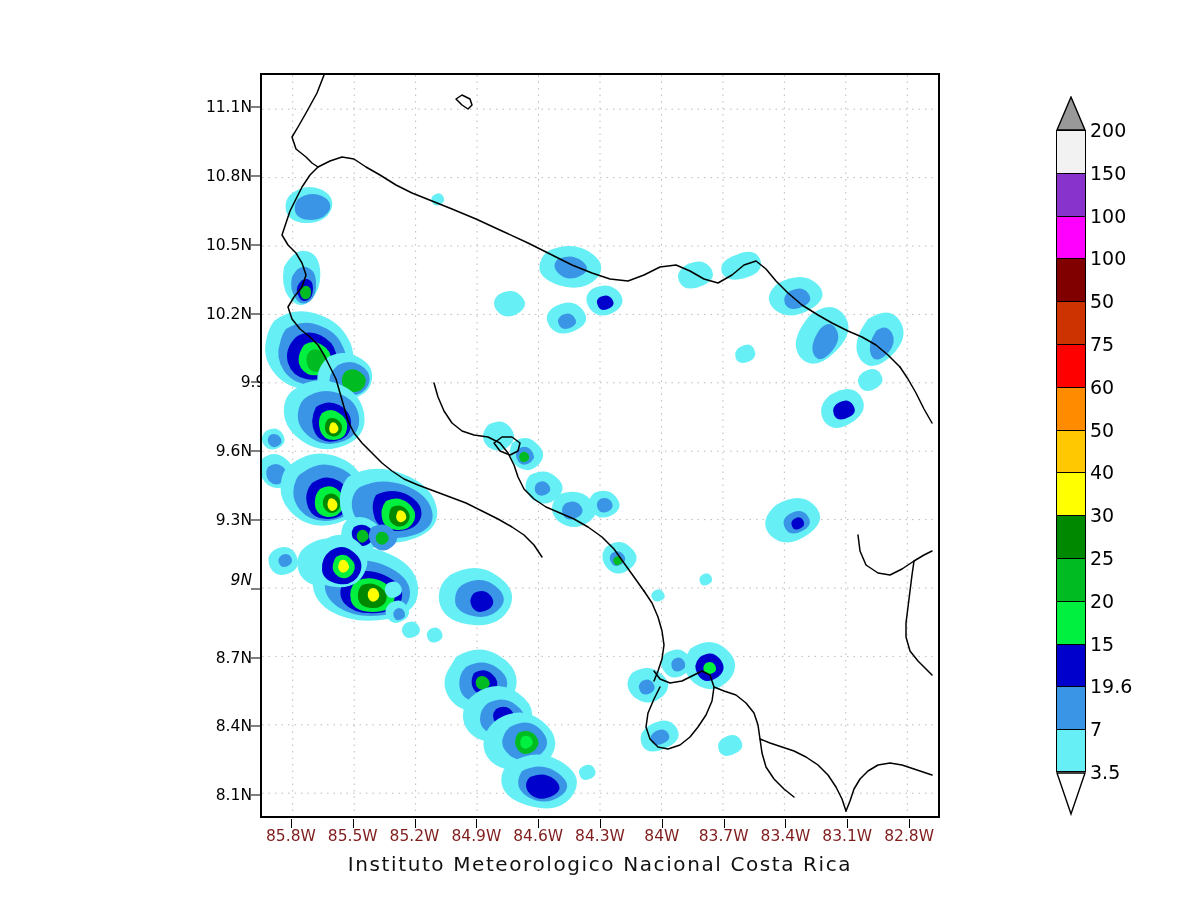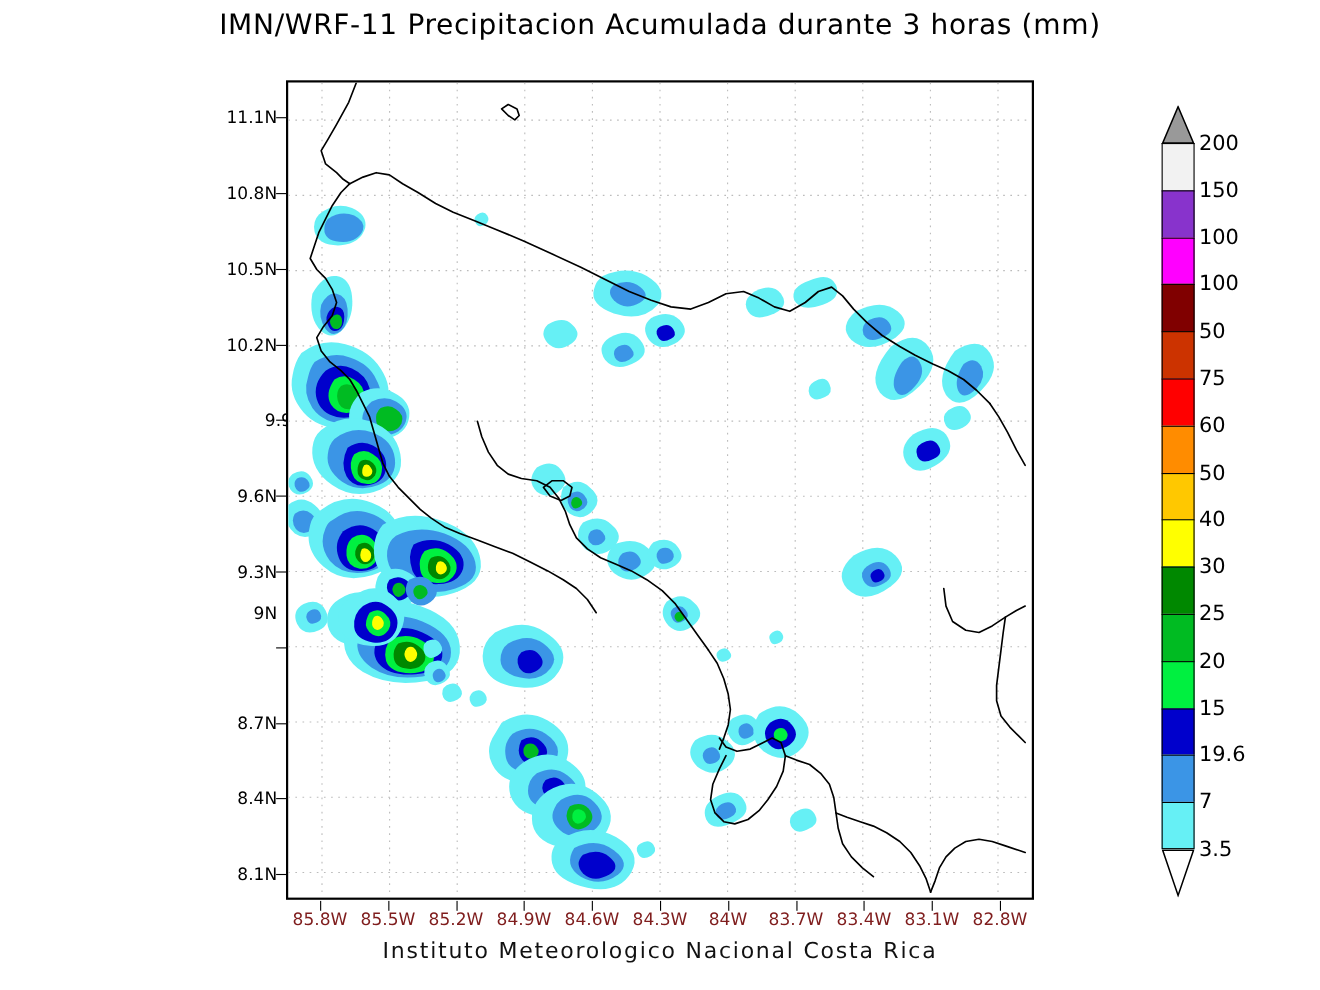--- a/index.html
+++ b/index.html
@@ -139,39 +139,38 @@
     transform: translateY(-50%);
     white-space: nowrap;
   }
 </style>
 </head>
 <body>
 
 <div id="root">
 
   <div class="title-block">
-    <div class="title-line1">IMN/WRF-11 Precipitacion Acumulada durante 3 horas (mm)</div>
   </div>
 
   <div id="y-axis">
       <div class="ytick-row" style="top: 107.385px;">11.1N</div>
       <div class="ytick-mark" style="top: 107.385px;"></div>
       <div class="ytick-row" style="top: 176.154px;">10.8N</div>
       <div class="ytick-mark" style="top: 176.154px;"></div>
       <div class="ytick-row" style="top: 244.923px;">10.5N</div>
       <div class="ytick-mark" style="top: 244.923px;"></div>
       <div class="ytick-row" style="top: 313.692px;">10.2N</div>
       <div class="ytick-mark" style="top: 313.692px;"></div>
       <div class="ytick-row" style="top: 382.462px; padding-left: 25px;">9.9N</div>
       <div class="ytick-mark" style="top: 382.462px;"></div>
       <div class="ytick-row" style="top: 451.231px;">9.6N</div>
       <div class="ytick-mark" style="top: 451.231px;"></div>
       <div class="ytick-row" style="top: 520px;">9.3N</div>
       <div class="ytick-mark" style="top: 520px;"></div>
-      <div class="ytick-row" style="top: 558px;">9N</div>
+      <div class="ytick-row" style="top: 580px; font-style: italic;">9N</div>
       <div class="ytick-mark" style="top: 588.769px;"></div>
       <div class="ytick-row" style="top: 657.538px;">8.7N</div>
       <div class="ytick-mark" style="top: 657.538px;"></div>
       <div class="ytick-row" style="top: 726.308px;">8.4N</div>
       <div class="ytick-mark" style="top: 726.308px;"></div>
       <div class="ytick-row" style="top: 795.077px;">8.1N</div>
       <div class="ytick-mark" style="top: 795.077px;"></div>
     </div>
 
   <div id="x-axis">

